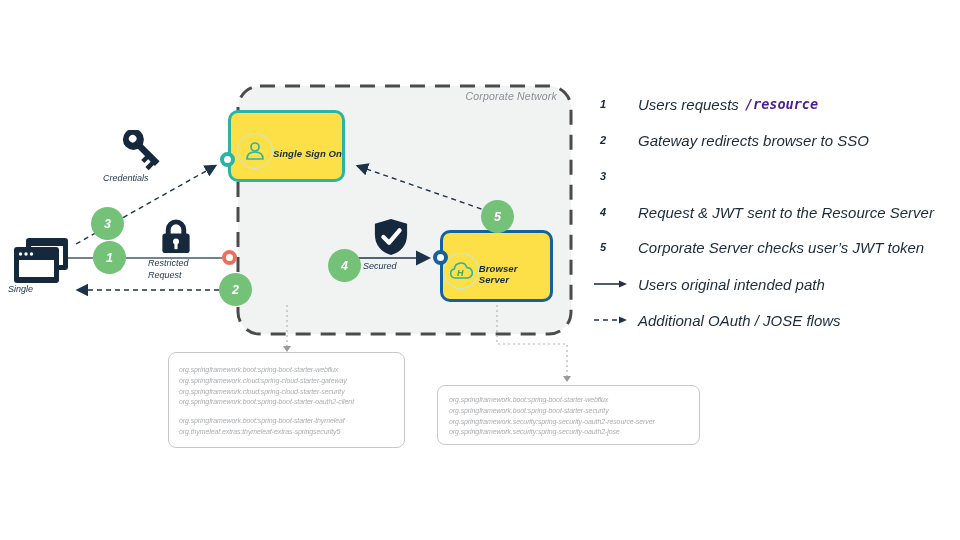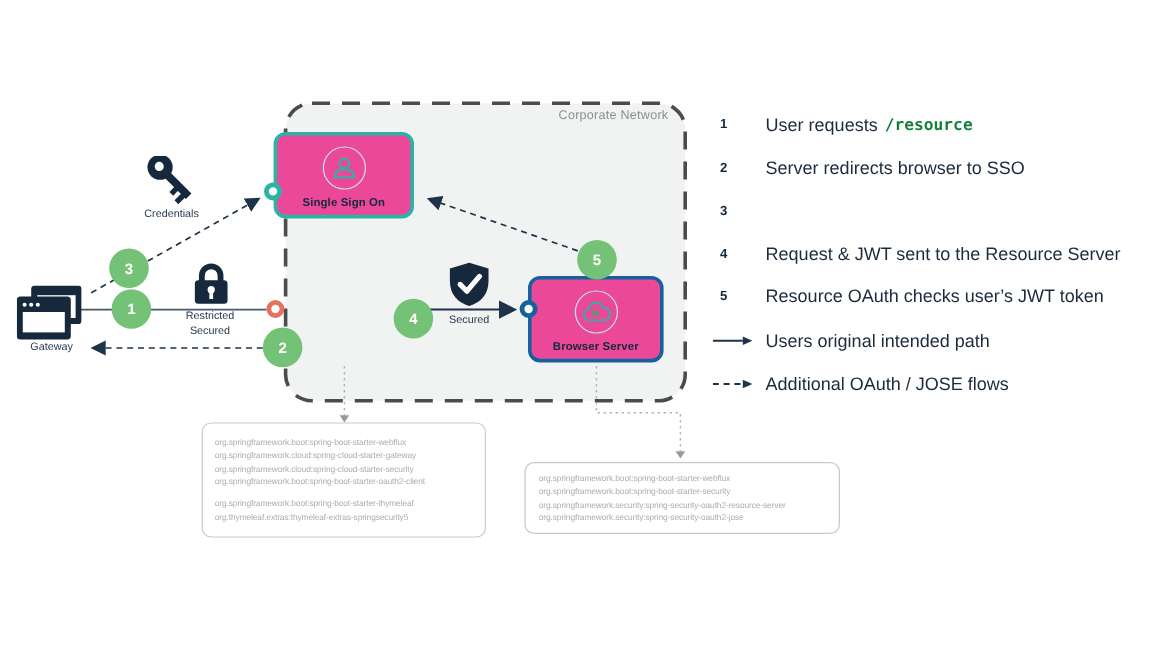--- a/index.html
+++ b/index.html
@@ -1,22 +1,22 @@
 <!DOCTYPE html>
 <html><head>
 <meta charset="utf-8">
 <style>
   html,body{margin:0;padding:0;background:#ffffff;}
   #canvas{position:relative;width:960px;height:460px;background:#ffffff;overflow:hidden;
-          font-family:"Liberation Sans",sans-serif;}
+          font-family:"Liberation Sans",sans-serif;font-style:italic;}
   svg.overlay{position:absolute;left:0;top:0;z-index:1;}
 
   
-  .node-box{position:absolute;background:#ec4899;border-radius:10px;z-index:2;
-            display:flex;flex-direction:column;align-items:center;padding-top:9px;box-sizing:border-box;}
+  .node-box{position:absolute;background:#fde047;border-radius:10px;z-index:2;
+            display:flex;align-items:center;padding-top:9px;box-sizing:border-box;justify-content:flex-end;}
   .node-box .icon-circle{width:34px;height:34px;border-radius:50%;border:1.4px solid #c4e8e2;
             display:flex;align-items:center;justify-content:center;}
   .node-label{margin-top:6px;font-size:9.5px;font-weight:700;color:#13293d;letter-spacing:.1px;}
   .box-sso{left:228px;top:110px;width:117px;height:72px;border:3.5px solid #2ab4a5;}
   .box-gw {left:230px;top:230px;width:113px;height:72px;border:3.5px solid #e8705f;}
   .box-rs {left:440px;top:230px;width:113px;height:72px;border:3.5px solid #15619e;}
 
   
   .ring{position:absolute;width:15px;height:15px;border-radius:50%;background:#ffffff;
         box-sizing:border-box;z-index:3;}
@@ -28,34 +28,34 @@
   .step{position:absolute;width:33px;height:33px;border-radius:50%;background:#74c278;
         color:#ffffff;font-size:12.5px;font-weight:700;display:flex;align-items:center;
         justify-content:center;z-index:4;}
   .step-1{left:93px;top:241px;}
   .step-2{left:219px;top:273px;}
   .step-3{left:91px;top:207px;}
   .step-4{left:328px;top:249px;}
   .step-5{left:481px;top:200px;}
 
   
-  .mini-label{position:absolute;font-size:9px;color:#24394c;text-align:center;z-index:2;line-height:11.5px;}
+  .mini-label{position:absolute;font-size:9px;color:#24394c;text-align:left;z-index:2;line-height:11.5px;}
   .net-label{position:absolute;left:437px;top:90px;width:120px;text-align:right;
              font-size:10.5px;color:#8b9096;z-index:2;letter-spacing:.2px;}
 
   .abs-icon{position:absolute;z-index:2;}
 
   
   .legend{position:absolute;left:594px;top:95px;width:360px;z-index:2;}
   .legend-row{position:absolute;left:0;display:flex;align-items:center;height:18px;}
   .legend-marker{width:44px;display:flex;align-items:center;flex:none;}
   .legend-num{font-size:11px;font-weight:700;color:#16293c;padding-left:6px;}
   .legend-text{font-size:15px;color:#1b2b3c;white-space:nowrap;}
   .legend-code{font-family:"DejaVu Sans Mono",monospace;font-weight:700;font-size:13.5px;
-               color:#15803d;margin-left:6px;white-space:nowrap;}
+               color:#4c1d95;margin-left:6px;white-space:nowrap;}
 
   
   .dep-box{position:absolute;border:1px solid #c9c9c9;border-radius:8px;background:#ffffff;
            box-sizing:border-box;z-index:2;color:#abadaf;font-size:7px;letter-spacing:-.1px;line-height:10.8px;}
   .dep-left{left:168px;top:352px;width:237px;height:96px;padding:12px 4px 0 10px;}
   .dep-right{left:437px;top:385px;width:263px;height:60px;padding:9px 4px 0 11px;}
   .dep-line{display:block;white-space:nowrap;}
   .dep-gap{height:8px;}
 </style>
 </head>
@@ -87,21 +87,21 @@
     <svg width="54" height="46" viewBox="0 0 54 46">
       <rect x="12" y="0" width="42" height="32" rx="3" fill="#16293c"></rect>
       <rect x="17" y="8" width="32" height="19" fill="#ffffff"></rect>
       <rect x="0" y="9" width="45" height="36" rx="3" fill="#16293c"></rect>
       <circle cx="6.5" cy="16" r="1.7" fill="#ffffff"></circle>
       <circle cx="12" cy="16" r="1.7" fill="#ffffff"></circle>
       <circle cx="17.5" cy="16" r="1.7" fill="#ffffff"></circle>
       <rect x="5" y="22" width="35" height="17" fill="#ffffff"></rect>
     </svg>
   </div>
-  <div class="mini-label" style="left:8px;top:284px;width:70px;">Gateway</div>
+  <div class="mini-label" style="left:8px;top:284px;width:70px;">Single</div>
 
   <div class="abs-icon" style="left:121px;top:130px;">
     <svg width="46" height="46" viewBox="0 0 46 46">
       <g transform="rotate(45 23 20)">
         <circle cx="8" cy="20" r="10.5" fill="#16293c"></circle>
         <circle cx="7" cy="20" r="3.8" fill="#ffffff"></circle>
         <rect x="16" y="17" width="26" height="6.5" fill="#16293c"></rect>
         <rect x="28" y="23" width="4.5" height="6" fill="#16293c"></rect>
         <rect x="36" y="23" width="4.5" height="8" fill="#16293c"></rect>
       </g>
@@ -110,21 +110,21 @@
   <div class="mini-label" style="left:103px;top:173px;width:80px;">Credentials</div>
 
   <div class="abs-icon" style="left:160px;top:219px;">
     <svg width="32" height="37" viewBox="0 0 32 38">
       <path d="M8,18 V11 a8,8 0 0 1 16,0 V18" stroke="#16293c" stroke-width="5" fill="none"></path>
       <rect x="2" y="15" width="28" height="20" rx="3" fill="#16293c"></rect>
       <circle cx="16" cy="23" r="3.1" fill="#ffffff"></circle>
       <rect x="14.4" y="24.5" width="3.2" height="6.5" fill="#ffffff"></rect>
     </svg>
   </div>
-  <div class="mini-label" style="left:148px;top:258px;width:54px;">Restricted Secured</div>
+  <div class="mini-label" style="left:148px;top:258px;width:54px;">Restricted Request</div>
 
   <div class="abs-icon" style="left:373px;top:218px;">
     <svg width="36" height="38" viewBox="0 0 38 40">
       <path d="M19,1 L36,6 V17 C36,29 29,36 19,39 C9,36 2,29 2,17 V6 Z" fill="#16293c"></path>
       <path d="M11,20 L17,26 L28,13" stroke="#ffffff" stroke-width="4.5" fill="none" stroke-linecap="round" stroke-linejoin="round"></path>
     </svg>
   </div>
   <div class="mini-label" style="left:363px;top:261px;width:56px;">Secured</div>
 
   <div class="node-box box-sso">
@@ -156,45 +156,45 @@
   <div class="step step-2">2</div>
   <div class="step step-3">3</div>
   <div class="step step-4">4</div>
   <div class="step step-5">5</div>
 
   <div class="legend">
     <div class="legend-row" style="top:0px;">
       <span class="legend-marker">
           <span class="legend-num">1</span>
         </span>
-      <span class="legend-text">User requests</span>
+      <span class="legend-text">Users requests</span>
       <span class="legend-code">/resource</span>
     </div>
     <div class="legend-row" style="top:36px;">
       <span class="legend-marker">
           <span class="legend-num">2</span>
         </span>
-      <span class="legend-text">Server redirects browser to SSO</span>
+      <span class="legend-text">Gateway redirects browser to SSO</span>
     </div>
     <div class="legend-row" style="top:72px;">
       <span class="legend-marker">
           <span class="legend-num">3</span>
         </span>
     </div>
     <div class="legend-row" style="top:108px;">
       <span class="legend-marker">
           <span class="legend-num">4</span>
         </span>
       <span class="legend-text">Request &amp; JWT sent to the Resource Server</span>
     </div>
     <div class="legend-row" style="top:143px;">
       <span class="legend-marker">
           <span class="legend-num">5</span>
         </span>
-      <span class="legend-text">Resource OAuth checks user’s JWT token</span>
+      <span class="legend-text">Corporate Server checks user’s JWT token</span>
     </div>
     <div class="legend-row" style="top:180px;">
       <span class="legend-marker">
         <svg width="34" height="10" viewBox="0 0 34 10">
           <line x1="0" y1="5" x2="25" y2="5" stroke="#1d3349" stroke-width="1.6"></line>
           <polygon points="25,1.5 33,5 25,8.5" fill="#1d3349"></polygon>
         </svg>
       </span>
       <span class="legend-text">Users original intended path</span>
     </div>

